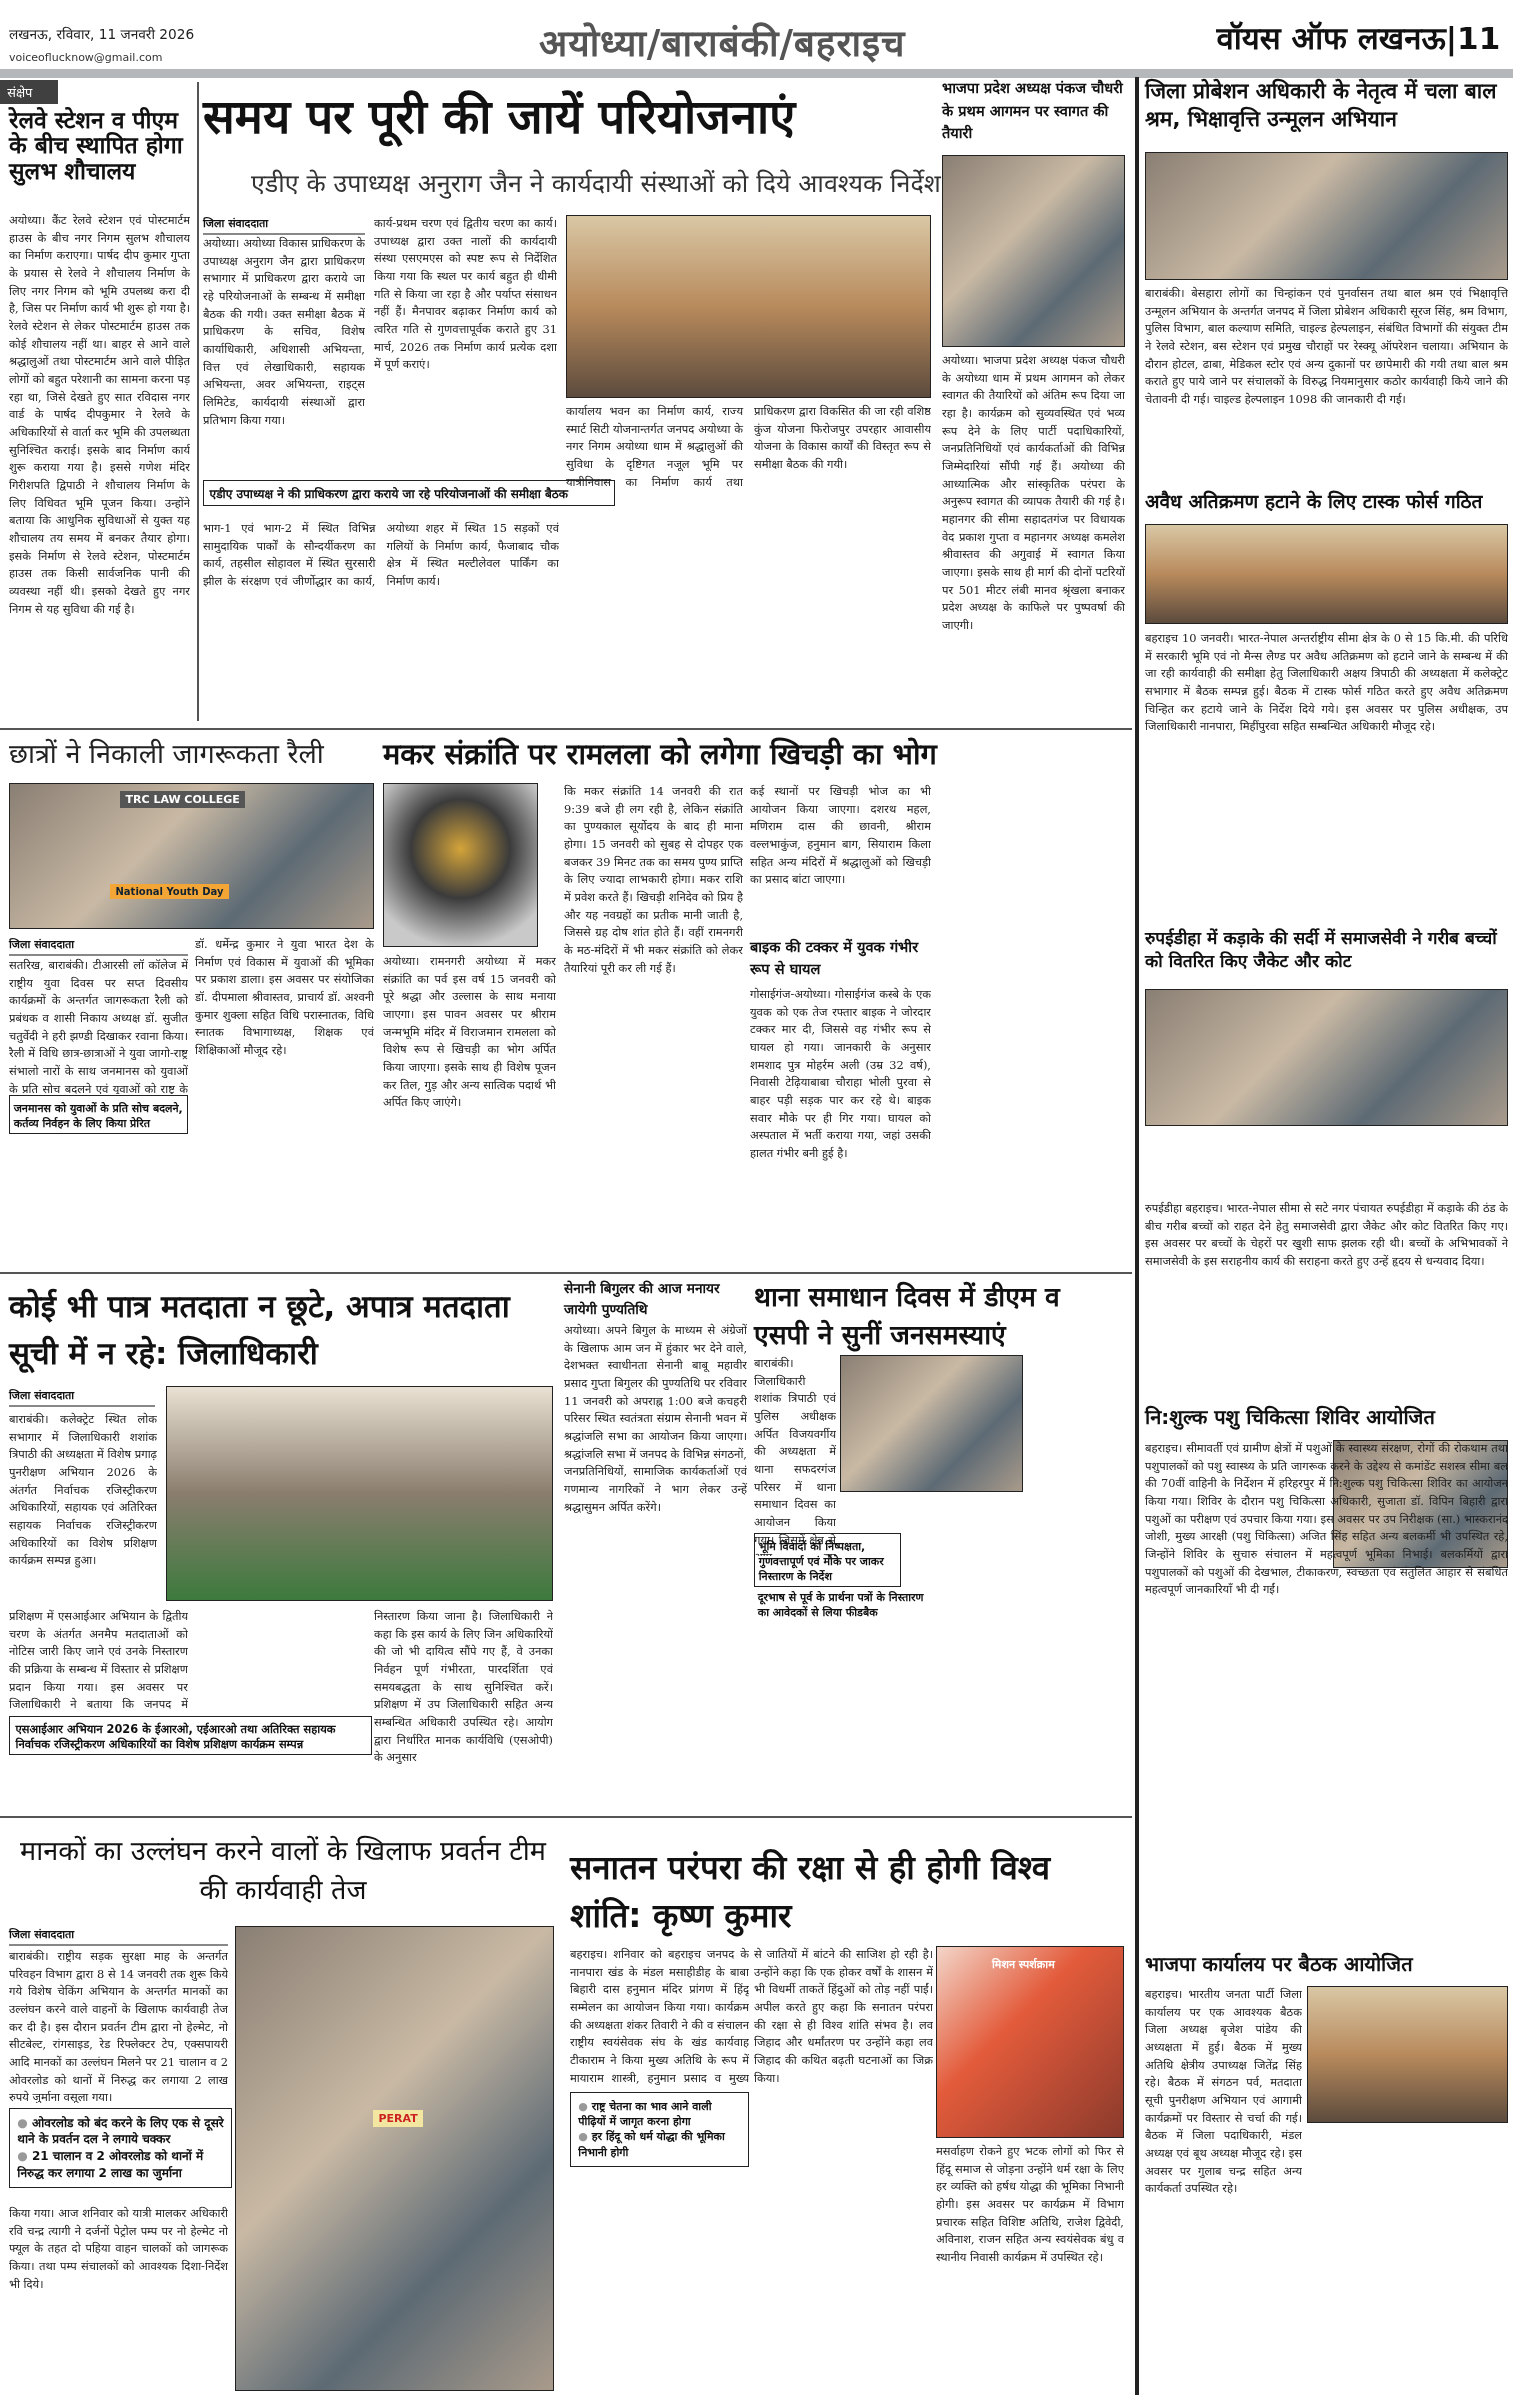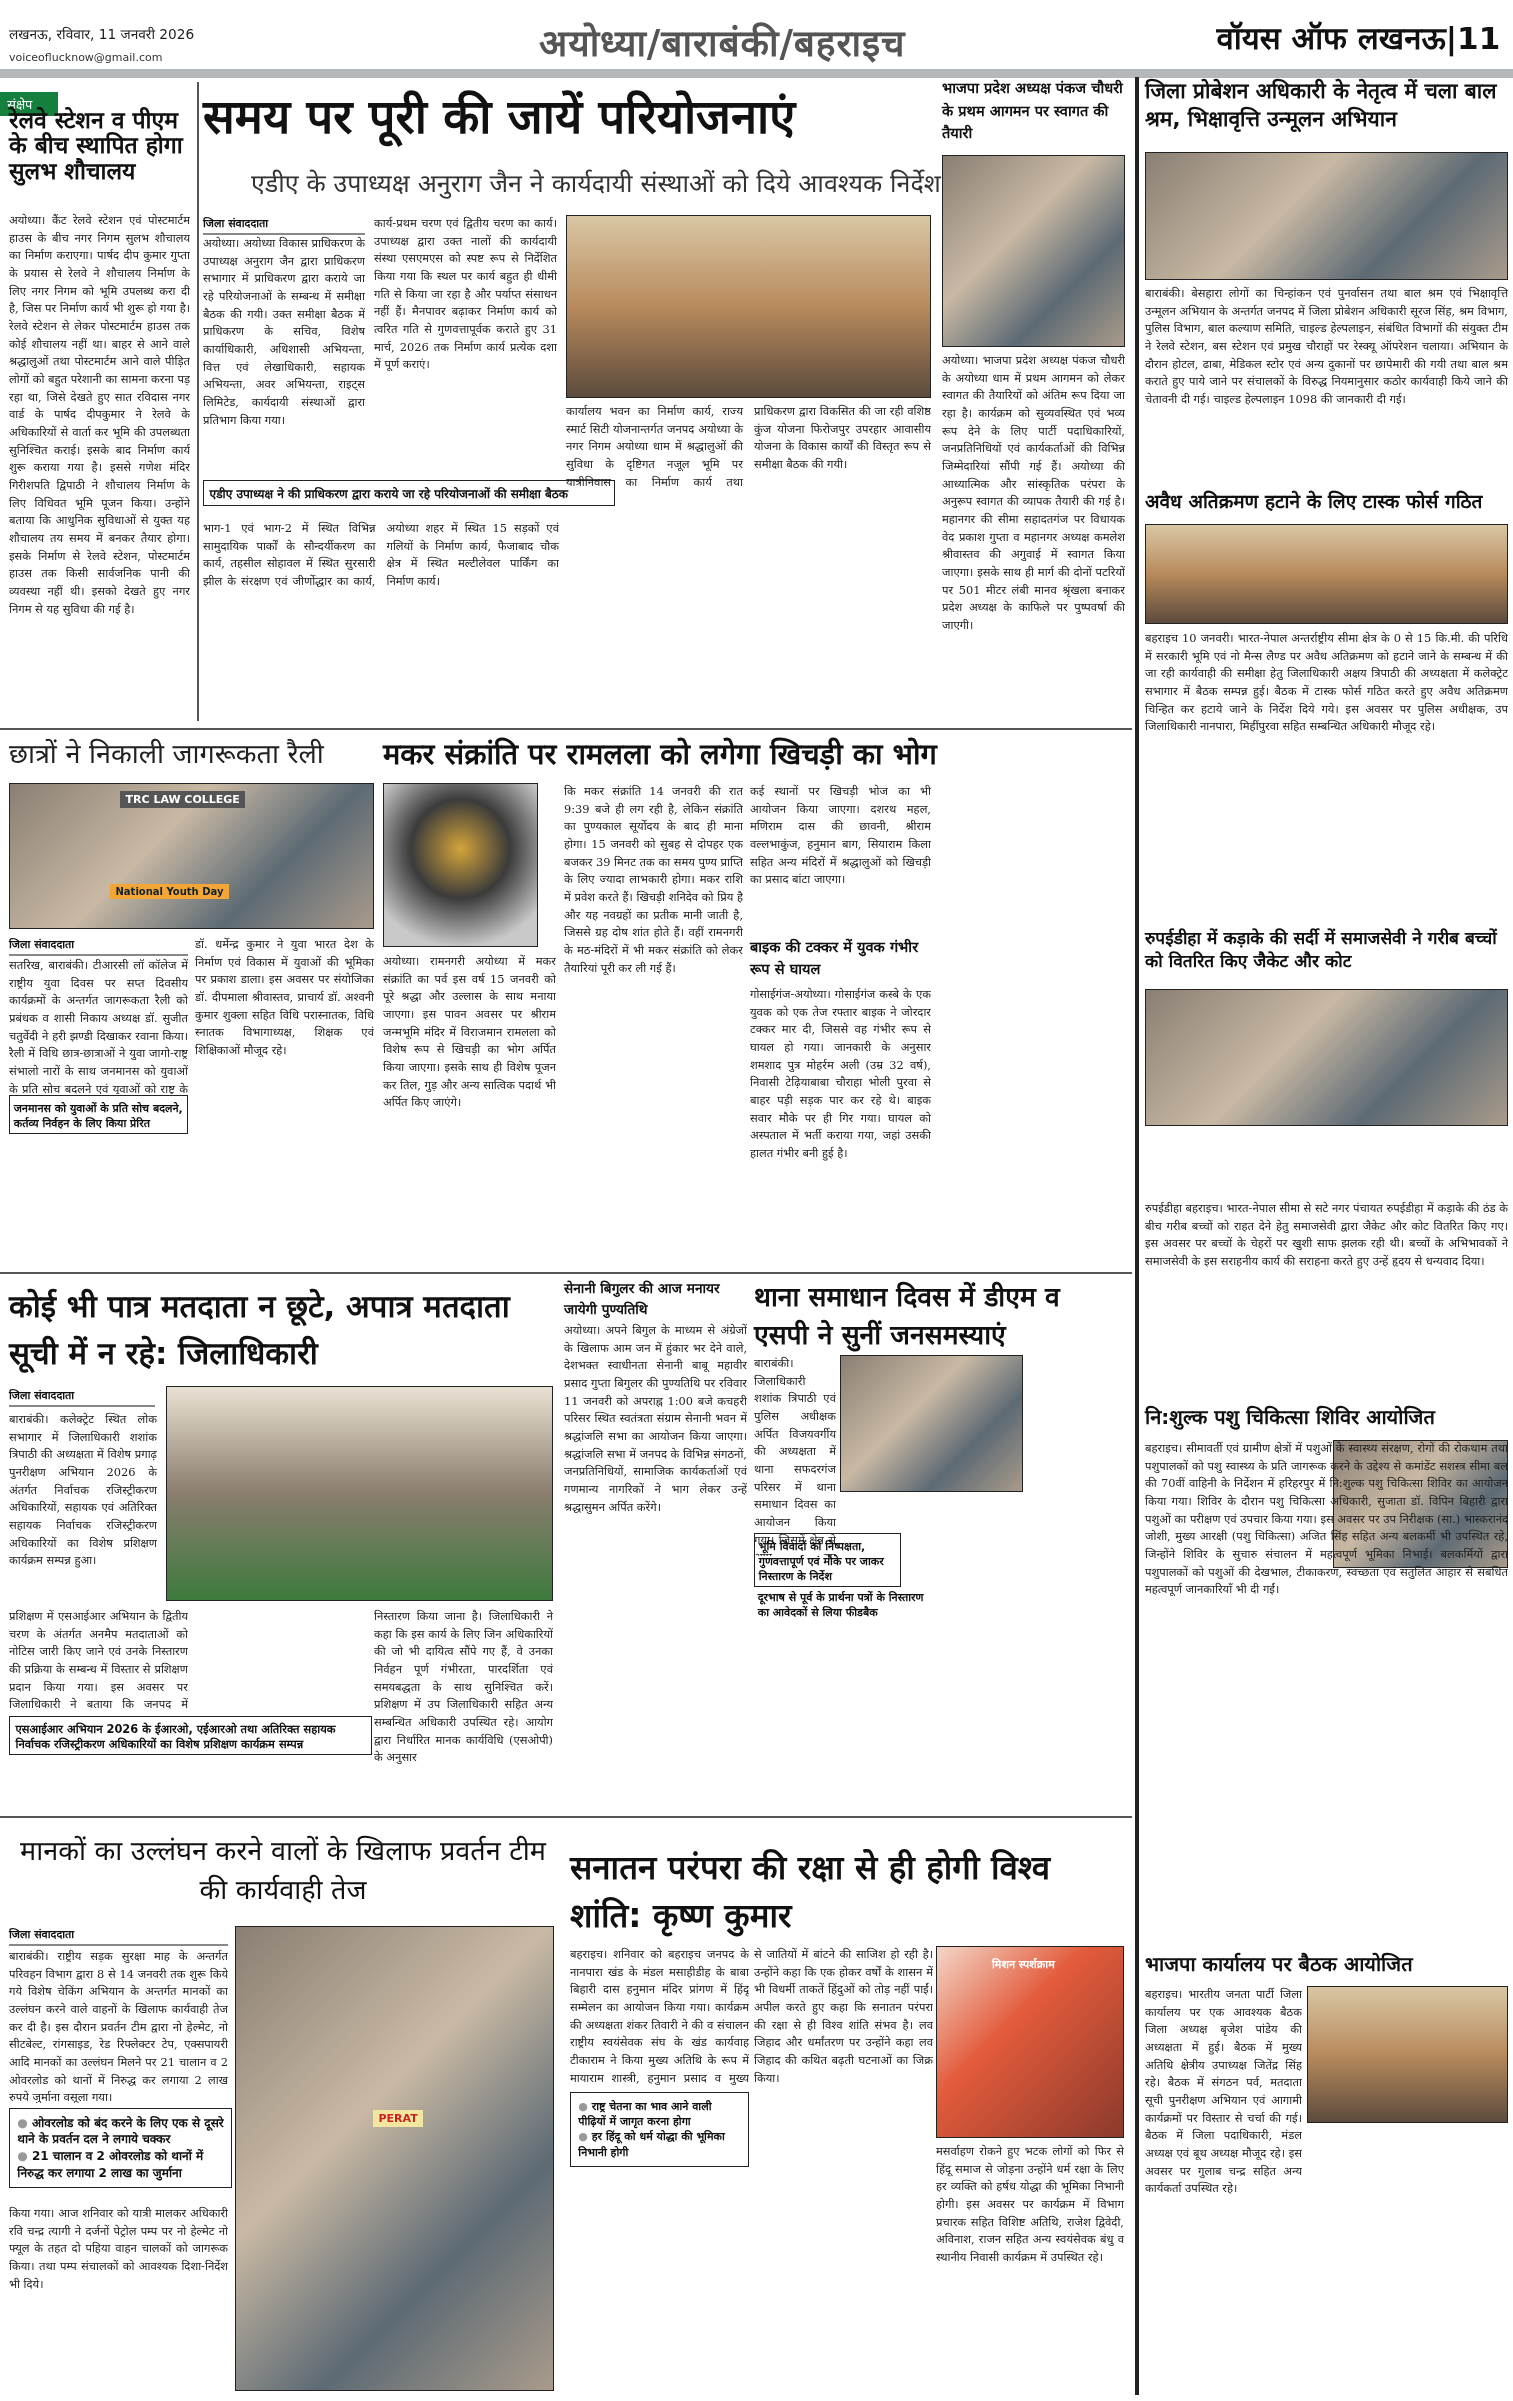--- a/index.html
+++ b/index.html
@@ -3,21 +3,21 @@
 <meta charset="utf-8">
 <style>
   * { box-sizing: border-box; margin: 0; padding: 0; }
   body { width: 1513px; height: 2401px; background: #fff; font-family: "DejaVu Sans", sans-serif; color: #111; position: relative; overflow: hidden; }
   .abs { position: absolute; }
   .masthead-date { left: 9px; top: 24px; font-size: 13.7px; color: #222; }
   .masthead-email { left: 9px; top: 51px; font-size: 11px; color: #333; }
   .masthead-section { left: 539px; top: 16.4px; font-size: 37px; font-weight: bold; color: #555; letter-spacing: 0.9px; }
   .masthead-brand { right: 12.8px; top: 16.4px; font-size: 31px; font-weight: bold; color: #111; }
   .masthead-rule { left: 0; top: 69px; width: 1513px; height: 9px; background: #b4b8bb; }
-  .kicker { left: 0; top: 92px; width: 58px; height: 24px; background: #15803d; color: #fff; font-size: 12.8px; padding: 2.7px 7.3px; }
+  .kicker { left: 0; top: 80px; width: 58px; height: 24px; background: #404040; color: #fff; font-size: 12.8px; padding: 2.7px 7.3px; }
   .h-serif { font-family: "DejaVu Sans", sans-serif; font-weight: bold; line-height: 1.1; }
   .h-light { font-family: "DejaVu Sans", sans-serif; font-weight: normal; color: #333; line-height: 1.1; }
   .body-text { font-family: "DejaVu Serif", serif; font-size: 11.4px; line-height: 1.55; text-align: justify; color: #222; overflow: hidden; }
   .byline { font-size: 11px; font-weight: bold; border-bottom: 2.7px solid #888; padding-bottom: 2.7px; }
   .photo { background: linear-gradient(135deg,#8a7f74 0%,#c9b9a4 40%,#5d6a74 70%,#a99b8b 100%); border: 1.8px solid #222; }
   .photo.room { background: linear-gradient(180deg,#d9c7a5 0%,#b88a5c 50%,#5c4b3d 100%); }
   .photo.green { background: linear-gradient(180deg,#e9e1d3 0%,#8a7d6e 50%,#3d7a3d 100%); }
   .photo.idol { background: radial-gradient(circle at 50% 40%,#d4a43a 0%,#3b3b3b 40%,#c9c9c9 80%); }
   .vrule { width: 1.8px; background: #555; }
   .hrule { height: 1.8px; background: #555; }

